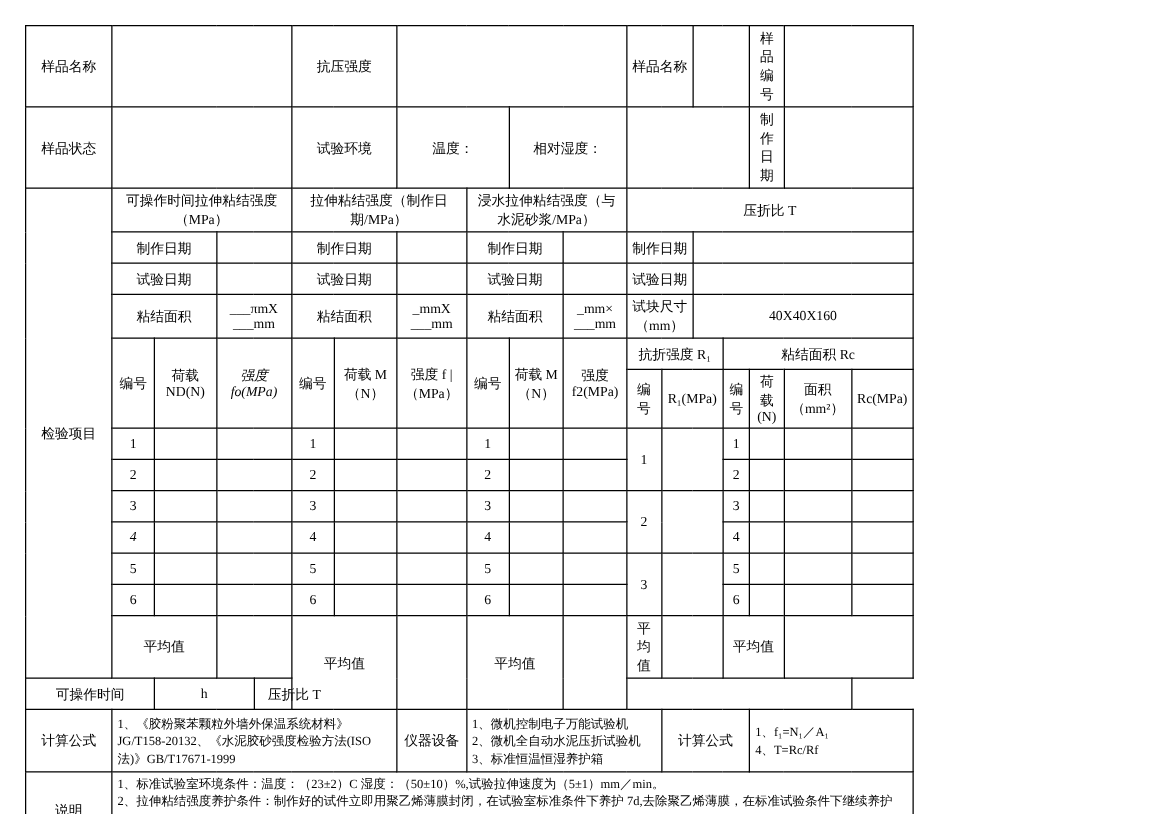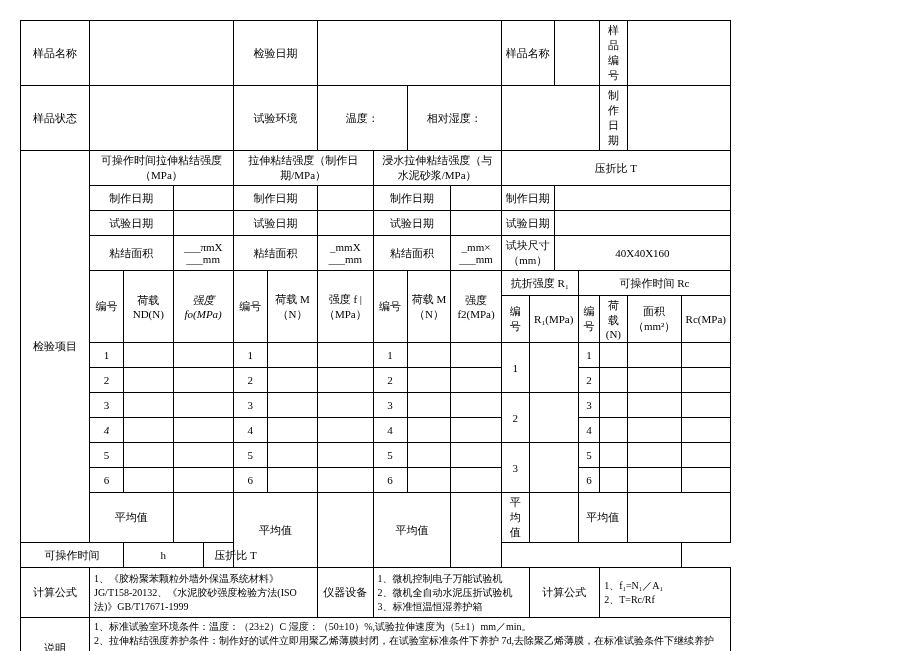--- a/index.html
+++ b/index.html
@@ -34,21 +34,21 @@
 </style>
 </head>
 <body>
 
 <table>
 
   <tbody>
       <tr>
     <td style="width:60px">样品名称</td>
     <td colspan="4"></td>
-    <td colspan="2">检验日期</td>
+    <td colspan="2">抗压强度</td>
     <td colspan="6"></td>
     <td colspan="3">样品名称</td>
     <td colspan="2"></td>
     <td colspan="2">样品编号</td>
     <td colspan="4"></td>
   </tr>
 
   <tr>
     <td>样品状态</td>
     <td colspan="4"></td>
@@ -105,21 +105,21 @@
     <td rowspan="2" style="width:25px">编号</td>
     <td rowspan="2">荷载 ND(N)</td>
     <td rowspan="2" colspan="2"><i>强度 fo(MPa)</i></td>
     <td rowspan="2" style="width:25px">编号</td>
     <td rowspan="2">荷载 M（N）</td>
     <td rowspan="2" colspan="2">强度 f |（MPa）</td>
     <td rowspan="2" style="width:25px">编号</td>
     <td rowspan="2">荷载 M（N）</td>
     <td rowspan="2" colspan="2">强度 f2(MPa)</td>
     <td colspan="4">抗折强度 R₁</td>
-    <td colspan="7">可操作时间 Rc</td>
+    <td colspan="7">粘结面积 Rc</td>
   </tr>
   <tr>
     <td colspan="2">编号</td>
     <td colspan="2">R₁(MPa)</td>
     <td>编号</td>
     <td colspan="2">荷载(N)</td>
     <td colspan="2">面积（mm²）</td>
     <td colspan="2">Rc(MPa)</td>
   </tr>
 
@@ -242,21 +242,21 @@
 
   <tr>
     <td>计算公式</td>
     <td colspan="6" class="left small" style="height:45px">1、《胶粉聚苯颗粒外墙外保温系统材料》JG/T158-20132、《水泥胶砂强度检验方法(ISO法)》GB/T17671-1999</td>
     <td colspan="2">仪器设备</td>
     <td colspan="6" class="left small" style="white-space:pre-line">1、微机控制电子万能试验机
 2、微机全自动水泥压折试验机
 3、标准恒温恒湿养护箱</td>
     <td colspan="3">计算公式</td>
     <td colspan="6" class="left small" style="white-space:pre-line">1、f₁=N₁／A₁
-2、T=Rc/Rf</td>
+4、T=Rc/Rf</td>
   </tr>
 
   <tr>
     <td>说明</td>
     <td colspan="23" class="left small" style="white-space:pre-line;height:50px">1、标准试验室环境条件：温度：（23±2）C 湿度：（50±10）%,试验拉伸速度为（5±1）mm／min。
 2、拉伸粘结强度养护条件：制作好的试件立即用聚乙烯薄膜封闭，在试验室标准条件下养护 7d,去除聚乙烯薄膜，在标准试验条件下继续养护 2''。
 3、浸水拉伸粘结强度养护条件：养护 28d 后，浸水 7d,到期试件从水中取出并擦拭表面水分，在标准实验条件下干燥 7d。</td>
   </tr>
 
   <tr>

